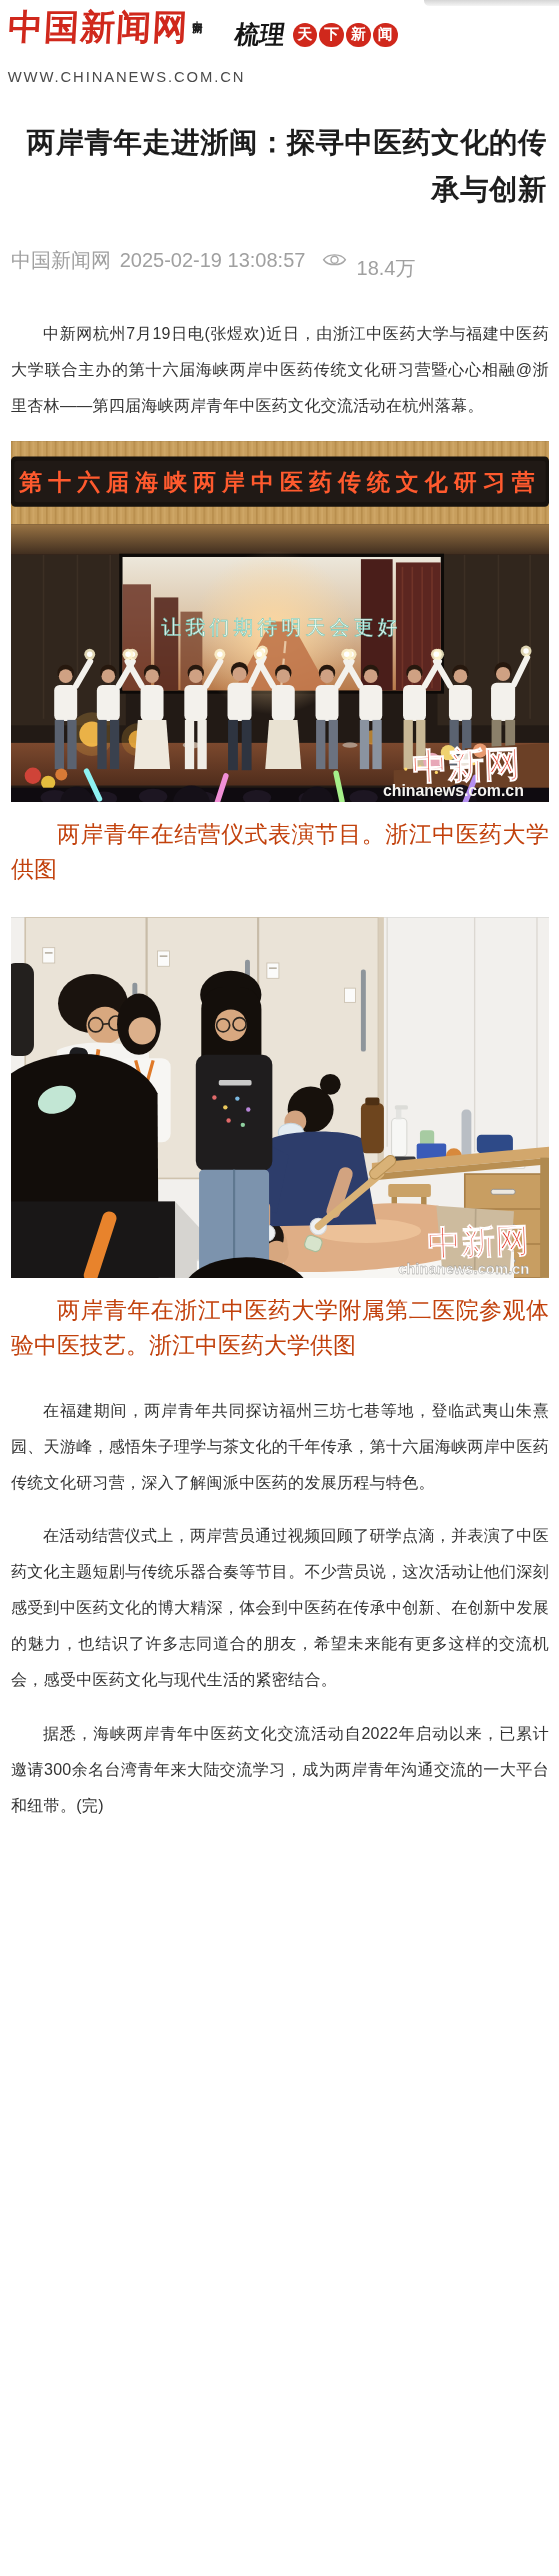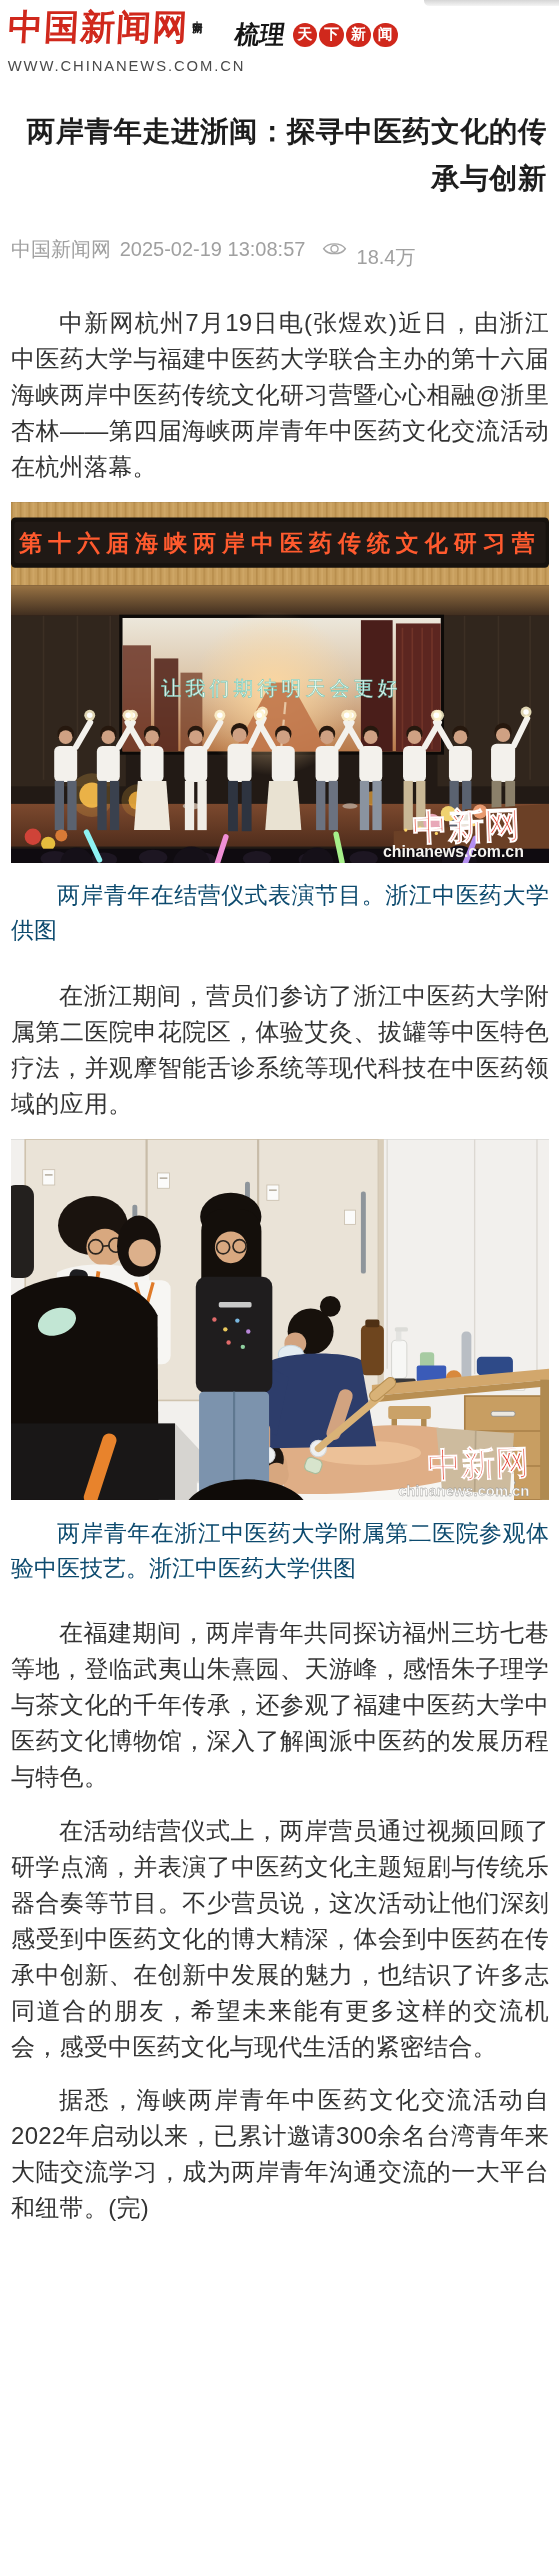--- a/index.html
+++ b/index.html
@@ -31,44 +31,44 @@
     font-size:25px;font-weight:bold;color:#161616;transform:skewX(-8deg);
     margin-right:5.5px;white-space:nowrap;
   }
   .tagline-circle{
     width:24.6px;height:24.6px;border-radius:50%;background:#d0281c;
     color:#fff;font-size:14.8px;font-weight:bold;display:flex;
     align-items:center;justify-content:center;margin-left:2.2px;
     font-family:"Liberation Serif","DejaVu Serif",serif;
   }
   .site-url{
-    margin-top:7px;font-size:14.8px;color:#4a4a4a;letter-spacing:1.9px;
+    margin-top:18px;font-size:14.8px;color:#4a4a4a;letter-spacing:1.9px;
     font-weight:500;
   }
   
   .content{padding:0 11px;}
   h1.title{
     margin:34px 2.2px 0 0;font-size:28.4px;line-height:1.62;color:#1d1d1d;
     font-weight:bold;letter-spacing:0.5px;text-align:right;
   }
   .meta{
     margin-top:27px;display:flex;align-items:center;gap:8.7px;
     color:#a0a0a0;font-size:20px;
   }
   .meta .views{margin-left:1.1px;margin-top:16px;}
   .eye{flex:0 0 auto;margin-left:7.7px;}
   article{margin-top:34px;}
   p.para{
-    font-size:24px;line-height:36px;margin:0 0 17.5px 0;color:#333;
+    font-size:16px;line-height:36px;margin:0 0 17.5px 0;color:#333;
     text-indent:2em;text-align:justify;letter-spacing:0.3px;
   }
   figure{margin:9.8px 0 0 0;}
   svg.photo{display:block;width:538px;height:361px;background:#000;}
   figcaption{
-    margin:15.3px 0 29.5px 0;color:#0c4a6e;font-size:23px;line-height:35px;
+    margin:15.3px 0 29.5px 0;color:#c2410c;font-size:23px;line-height:35px;
     text-indent:2em;text-align:justify;
   }
   svg text{font-family:"Liberation Sans","DejaVu Sans",sans-serif;}
 </style>
 </head>
 <body>
 
 <div class="top-sliver"></div>
 
 <header>
@@ -340,21 +340,20 @@
         </g>
 
         <g>
           <text x="932" y="612" text-anchor="end" font-size="66" font-weight="bold" fill="#e02a18" stroke="#ffffff" stroke-width="1.5" transform="rotate(-2 932 612)">中新网</text>
           <text x="938" y="650" text-anchor="end" font-size="29" font-weight="bold" fill="#f5f3ef">chinanews.com.cn</text>
         </g>
       </svg>
       <figcaption>两岸青年在结营仪式表演节目。浙江中医药大学供图</figcaption>
     </figure>
 
-    <p class="para">在浙江期间，营员们参访了浙江中医药大学附属第二医院申花院区，体验艾灸、拔罐等中医特色疗法，并观摩智能舌诊系统等现代科技在中医药领域的应用。</p>
 
     <figure>
       <svg class="photo" viewBox="0 0 984 660" role="img">
         <rect width="984" height="660" fill="#f2f0ed"></rect>
         <g stroke="#dcd8d2" stroke-width="2.5">
           <line x1="688" y1="0" x2="688" y2="420"></line>
             <line x1="848" y1="0" x2="848" y2="430"></line>
             <line x1="962" y1="0" x2="962" y2="430"></line>
         </g>
 
@@ -481,19 +480,19 @@
         </g>
 
         <g>
           <text x="948" y="612" text-anchor="end" font-size="62" font-weight="bold" fill="#e02a18" stroke="#ffffff" stroke-width="1.2" transform="rotate(-2 948 612)">中新网</text>
           <text x="948" y="652" text-anchor="end" font-size="27" font-weight="bold" fill="#fbfaf8" stroke="#8a8a88" stroke-width="0.6">chinanews.com.cn</text>
         </g>
       </svg>
       <figcaption>两岸青年在浙江中医药大学附属第二医院参观体验中医技艺。浙江中医药大学供图</figcaption>
     </figure>
 
-    <p class="para">在福建期间，两岸青年共同探访福州三坊七巷等地，登临武夷山朱熹园、天游峰，感悟朱子理学与茶文化的千年传承，还参观了福建中医药大学中医药文化博物馆，深入了解闽派中医药的发展历程与特色。</p>
+    <p class="para">在福建期间，两岸青年共同探访福州三坊七巷等地，登临武夷山朱熹园、天游峰，感悟朱子理学与茶文化的千年传承，第十六届海峡两岸中医药传统文化研习营，深入了解闽派中医药的发展历程与特色。</p>
     <p class="para">在活动结营仪式上，两岸营员通过视频回顾了研学点滴，并表演了中医药文化主题短剧与传统乐器合奏等节目。不少营员说，这次活动让他们深刻感受到中医药文化的博大精深，体会到中医药在传承中创新、在创新中发展的魅力，也结识了许多志同道合的朋友，希望未来能有更多这样的交流机会，感受中医药文化与现代生活的紧密结合。</p>
     <p class="para">据悉，海峡两岸青年中医药文化交流活动自2022年启动以来，已累计邀请300余名台湾青年来大陆交流学习，成为两岸青年沟通交流的一大平台和纽带。(完)</p>
 
   </article>
 </main>
 
 
 </body></html>

